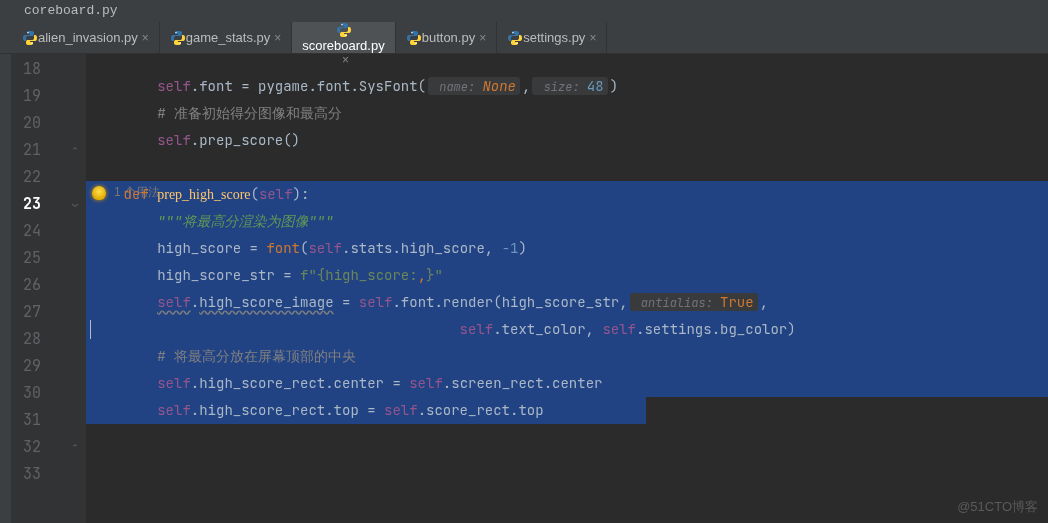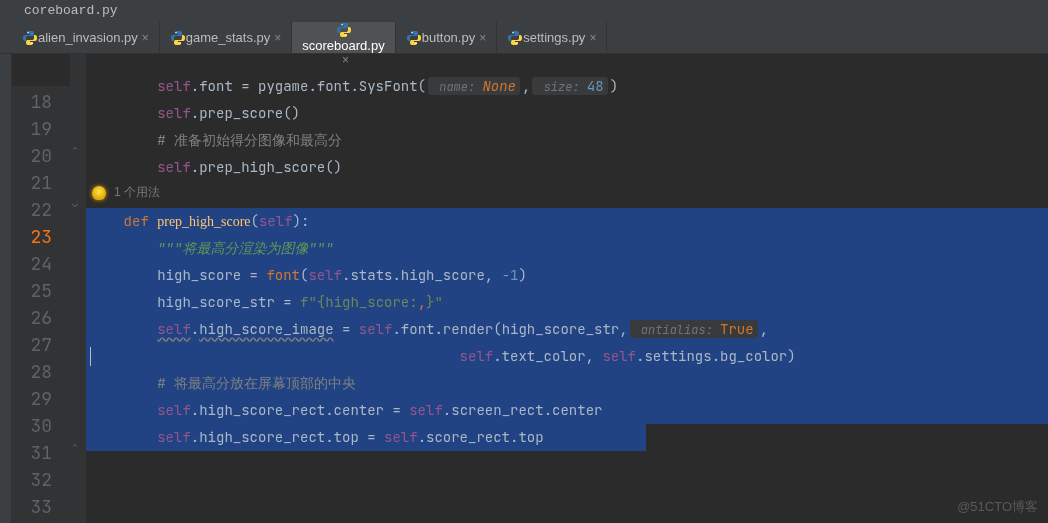--- a/index.html
+++ b/index.html
@@ -64,35 +64,35 @@
     position: relative;
   }
   .left-strip {
     width: 12px;
     background: #3c3f41;
     border-right: 1px solid #323232;
   }
   .gutter {
     width: 58px;
     background: #313335;
-    text-align: right;
+    text-align: center;
     color: #606366;
-    font-size: 18px;
+    font-size: 15px;
     padding-top: 2px;
     user-select: none;
-    margin-top: 32px;
   }
   .gutter .ln {
     height: 27px;
     line-height: 27px;
     padding-right: 18px;
     position: relative;
   }
   .gutter .ln.current {
-    color: #f97316;
+    color: #ffffff;
+    font-weight: bold;
   }
   .fold-col {
     width: 16px;
     background: #313335;
     padding-top: 2px;
   }
   .fold-col .ln { height: 27px; position: relative; }
   .fold-mark {
     position: absolute;
     left: 2px;
@@ -284,23 +284,22 @@
       <div class="ln"></div>
       <div class="ln"></div>
     <div class="ln">
         <span class="fold-mark">⌃</span>
       </div>
     <div class="ln"></div>
   </div>
 
   <div class="code">
     <div class="line">        <span class="self">self</span><span>.font = pygame.font.SysFont(</span><span class="param-hint"><span class="param"> name: </span><span class="param-val-none">None</span></span><span>,</span><span class="param-hint"><span class="param"> size: </span><span class="num">48</span></span><span>)</span></div>
+    <div class="line">        <span class="cmt"># 准备初始得分图像和最高分</span></div>
     <div class="line">        <span class="self">self</span><span>.prep_score()</span></div>
-    <div class="line">        <span class="cmt"># 准备初始得分图像和最高分</span></div>
-    <div class="line">        <span class="self">self</span><span>.prep_high_score()</span></div>
     <div class="line"></div>
     <div class="line sel">    <span class="kw">def </span><span class="fn">prep_high_score</span><span>(</span><span class="self">self</span><span>):</span></div>
     <div class="line sel">        <span class="docstr">"""将最高分渲染为图像"""</span></div>
     <div class="line sel">        <span>high_score = </span><span class="kw">font</span><span>(</span><span class="self">self</span><span>.stats.high_score, </span><span class="num">-1</span><span>)</span></div>
     <div class="line sel">        <span>high_score_str = </span><span class="str">f"</span><span class="str">{high_score:</span><span class="kw">,</span><span class="str">}</span><span class="str">"</span></div>
     <div class="line sel">        <span class="self under-wave">self</span><span>.</span><span class="under-wave">high_score_image</span><span> = </span><span class="self">self</span><span>.font.render(high_score_str,</span><span class="param-hint"><span class="param"> antialias: </span><span class="param-val">True</span></span><span>,</span></div>
     <div class="line sel caret-line">                                            <span class="self">self</span><span>.text_color, </span><span class="self">self</span><span>.settings.bg_color)</span></div>
     <div class="line sel">        <span class="cmt"># 将最高分放在屏幕顶部的中央</span></div>
     <div class="line sel">        <span class="self">self</span><span>.high_score_rect.center = </span><span class="self">self</span><span>.screen_rect.center</span></div>
     <div class="line sel-partial">        <span class="self">self</span><span>.high_score_rect.top = </span><span class="self">self</span><span>.score_rect.top</span></div>

